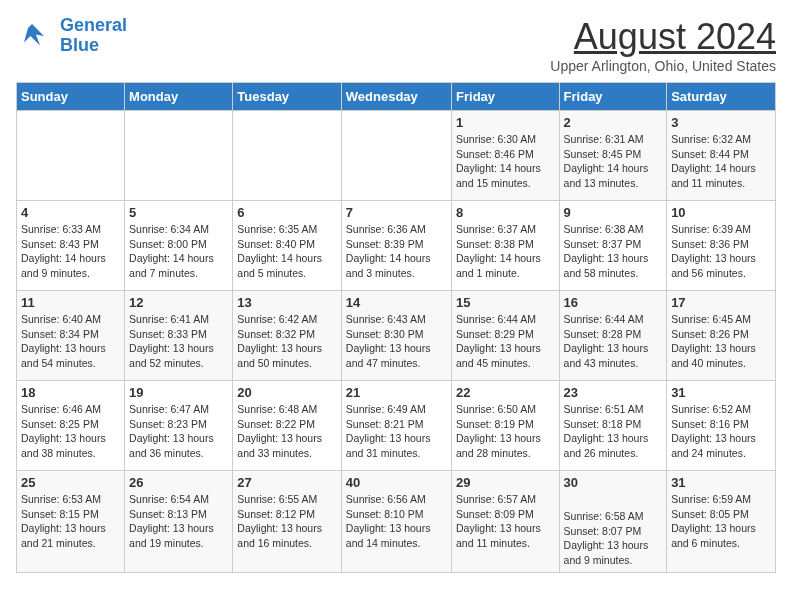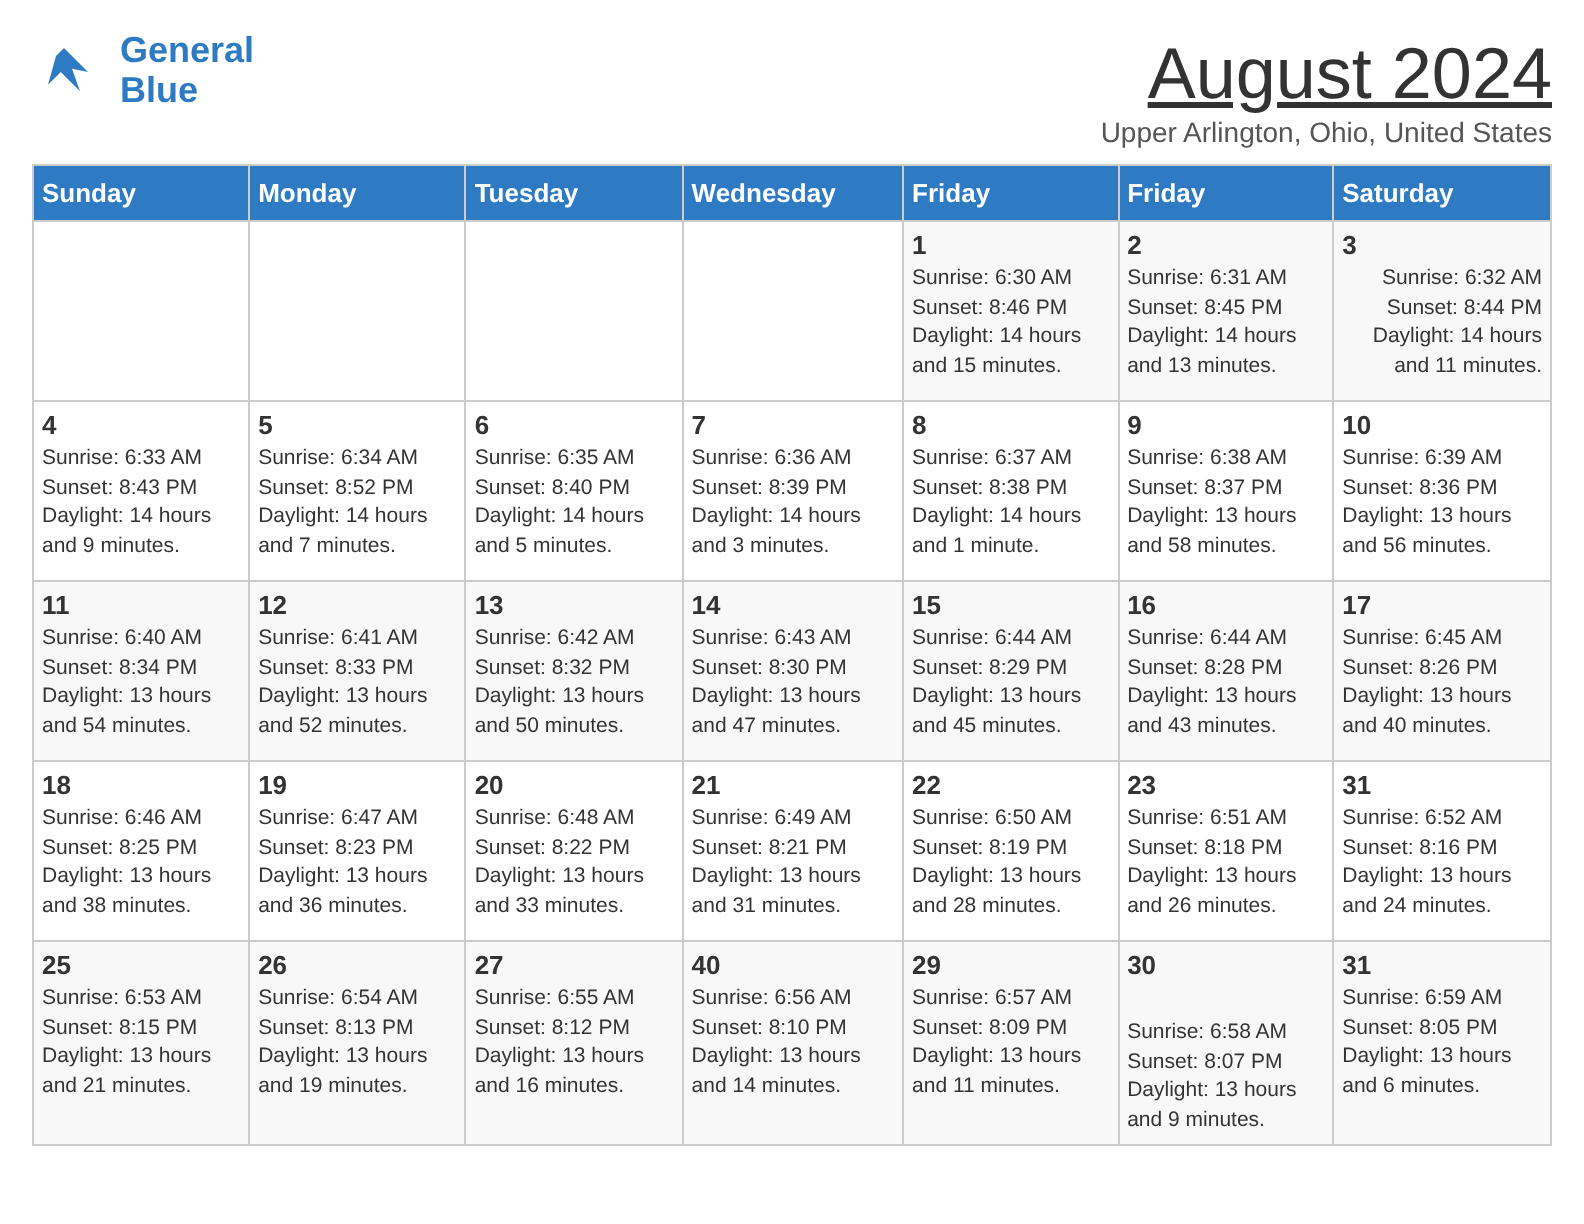--- a/index.html
+++ b/index.html
@@ -134,36 +134,36 @@
 Daylight: 14 hours and 15 minutes.</div>
         </td>
         <td>
           <span class="day-num">2</span>
           <div class="day-info" style="white-space: pre-line;">Sunrise: 6:31 AM
 Sunset: 8:45 PM
 Daylight: 14 hours and 13 minutes.</div>
         </td>
         <td>
           <span class="day-num">3</span>
-          <div class="day-info" style="white-space: pre-line; text-align: right;">Sunrise: 6:32 AM
+          <div class="day-info" style="white-space: pre-line;">Sunrise: 6:32 AM
 Sunset: 8:44 PM
 Daylight: 14 hours and 11 minutes.</div>
         </td>
       </tr>
       <tr>
         <td>
           <span class="day-num">4</span>
           <div class="day-info" style="white-space: pre-line;">Sunrise: 6:33 AM
 Sunset: 8:43 PM
 Daylight: 14 hours and 9 minutes.</div>
         </td>
         <td>
           <span class="day-num">5</span>
           <div class="day-info" style="white-space: pre-line;">Sunrise: 6:34 AM
-Sunset: 8:52 PM
+Sunset: 8:00 PM
 Daylight: 14 hours and 7 minutes.</div>
         </td>
         <td>
           <span class="day-num">6</span>
           <div class="day-info" style="white-space: pre-line;">Sunrise: 6:35 AM
 Sunset: 8:40 PM
 Daylight: 14 hours and 5 minutes.</div>
         </td>
         <td>
           <span class="day-num">7</span>

